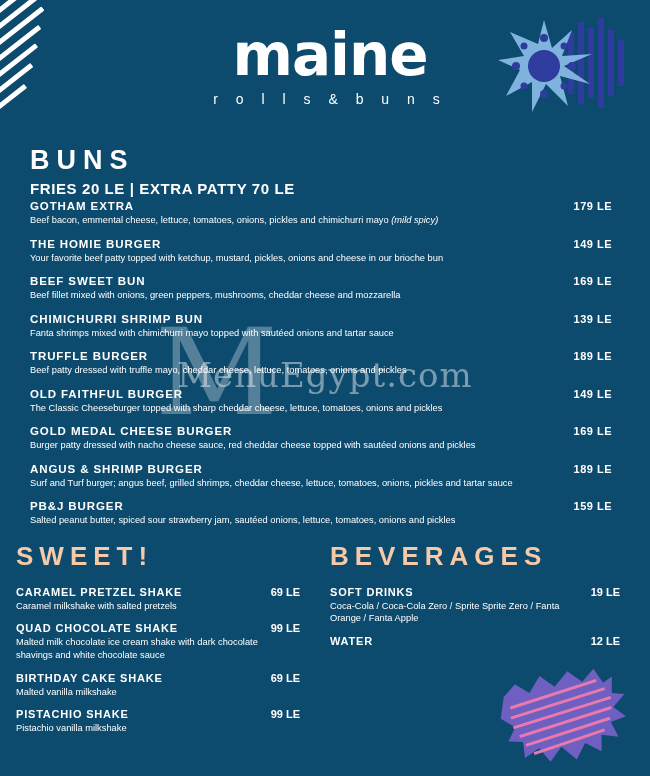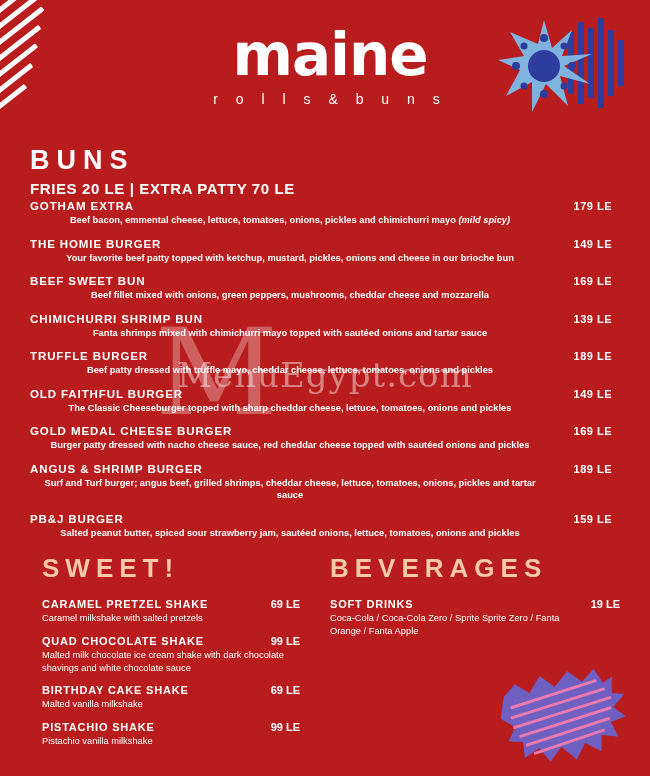--- a/index.html
+++ b/index.html
@@ -12,21 +12,21 @@
     background: #e8522c;
     font-family: "Liberation Sans", sans-serif;
     color: #ffffff;
     overflow: hidden;
     position: relative;
   }
   .page {
     position: absolute;
     left: 0; top: 0;
     width: 650px; height: 776px;
-    background: #b91c1c;
+    background: #0c4a6e;
     overflow: hidden;
   }
 
   
   .corner-stripes {
     position: absolute;
     left: -10px; top: -6px;
     width: 110px; height: 150px;
     overflow: hidden;
   }
@@ -101,22 +101,21 @@
     font-weight: bold;
     letter-spacing: 0.9px;
     color: #ffffff;
     margin-bottom: 2px;
   }
   .item-desc {
     font-size: 9.3px;
     line-height: 1.35;
     color: #ffffff;
     max-width: 520px;
-    font-weight: bold;
-    text-align: center;
+    font-weight: normal;
   }
   .item-desc em {
     font-style: italic;
   }
   .item-price {
     position: absolute;
     right: 8px; top: 0;
     font-size: 11px;
     font-weight: bold;
     letter-spacing: 0.5px;
@@ -124,21 +123,21 @@
     white-space: nowrap;
   }
 
   
   .columns {
     display: flex;
     margin-top: 14px;
   }
   .col-sweet {
     width: 330px;
-    padding-left: 42px;
+    padding-left: 16px;
     box-sizing: border-box;
   }
   .col-bev {
     width: 320px;
     padding-right: 30px;
     box-sizing: border-box;
   }
   .col-title {
     font-size: 26px;
     font-weight: bold;
@@ -343,20 +342,25 @@
 
     <div class="col-bev">
       <div class="col-title">BEVERAGES</div>
 
       <div class="sub-item">
         <div class="sub-name">SOFT DRINKS</div>
         <div class="sub-desc">Coca-Cola / Coca-Cola Zero / Sprite Sprite Zero / Fanta Orange / Fanta Apple</div>
         <div class="sub-price">19 LE</div>
       </div>
 
+      <div class="sub-item">
+        <div class="sub-name">WATER</div>
+        <div class="sub-desc"></div>
+        <div class="sub-price">12 LE</div>
+      </div>
     </div>
 
   </div>
 
   <div class="scribble">
     <svg width="130" height="95" viewBox="0 0 130 95">
       <g transform="rotate(-14 65 47)">
         <polygon points="10,14 24,4 36,16 50,2 62,16 78,4 90,18 104,8 110,24 120,20 116,36 128,40 114,50 124,62 108,64 112,80 96,74 92,90 78,78 66,92 54,76 40,88 32,72 16,78 18,62 4,58 14,46 2,34" fill="#6f5fc0"></polygon>
         <g stroke="#e87ab0" stroke-width="3">
           <line x1="14" y1="26" x2="104" y2="20"></line>

